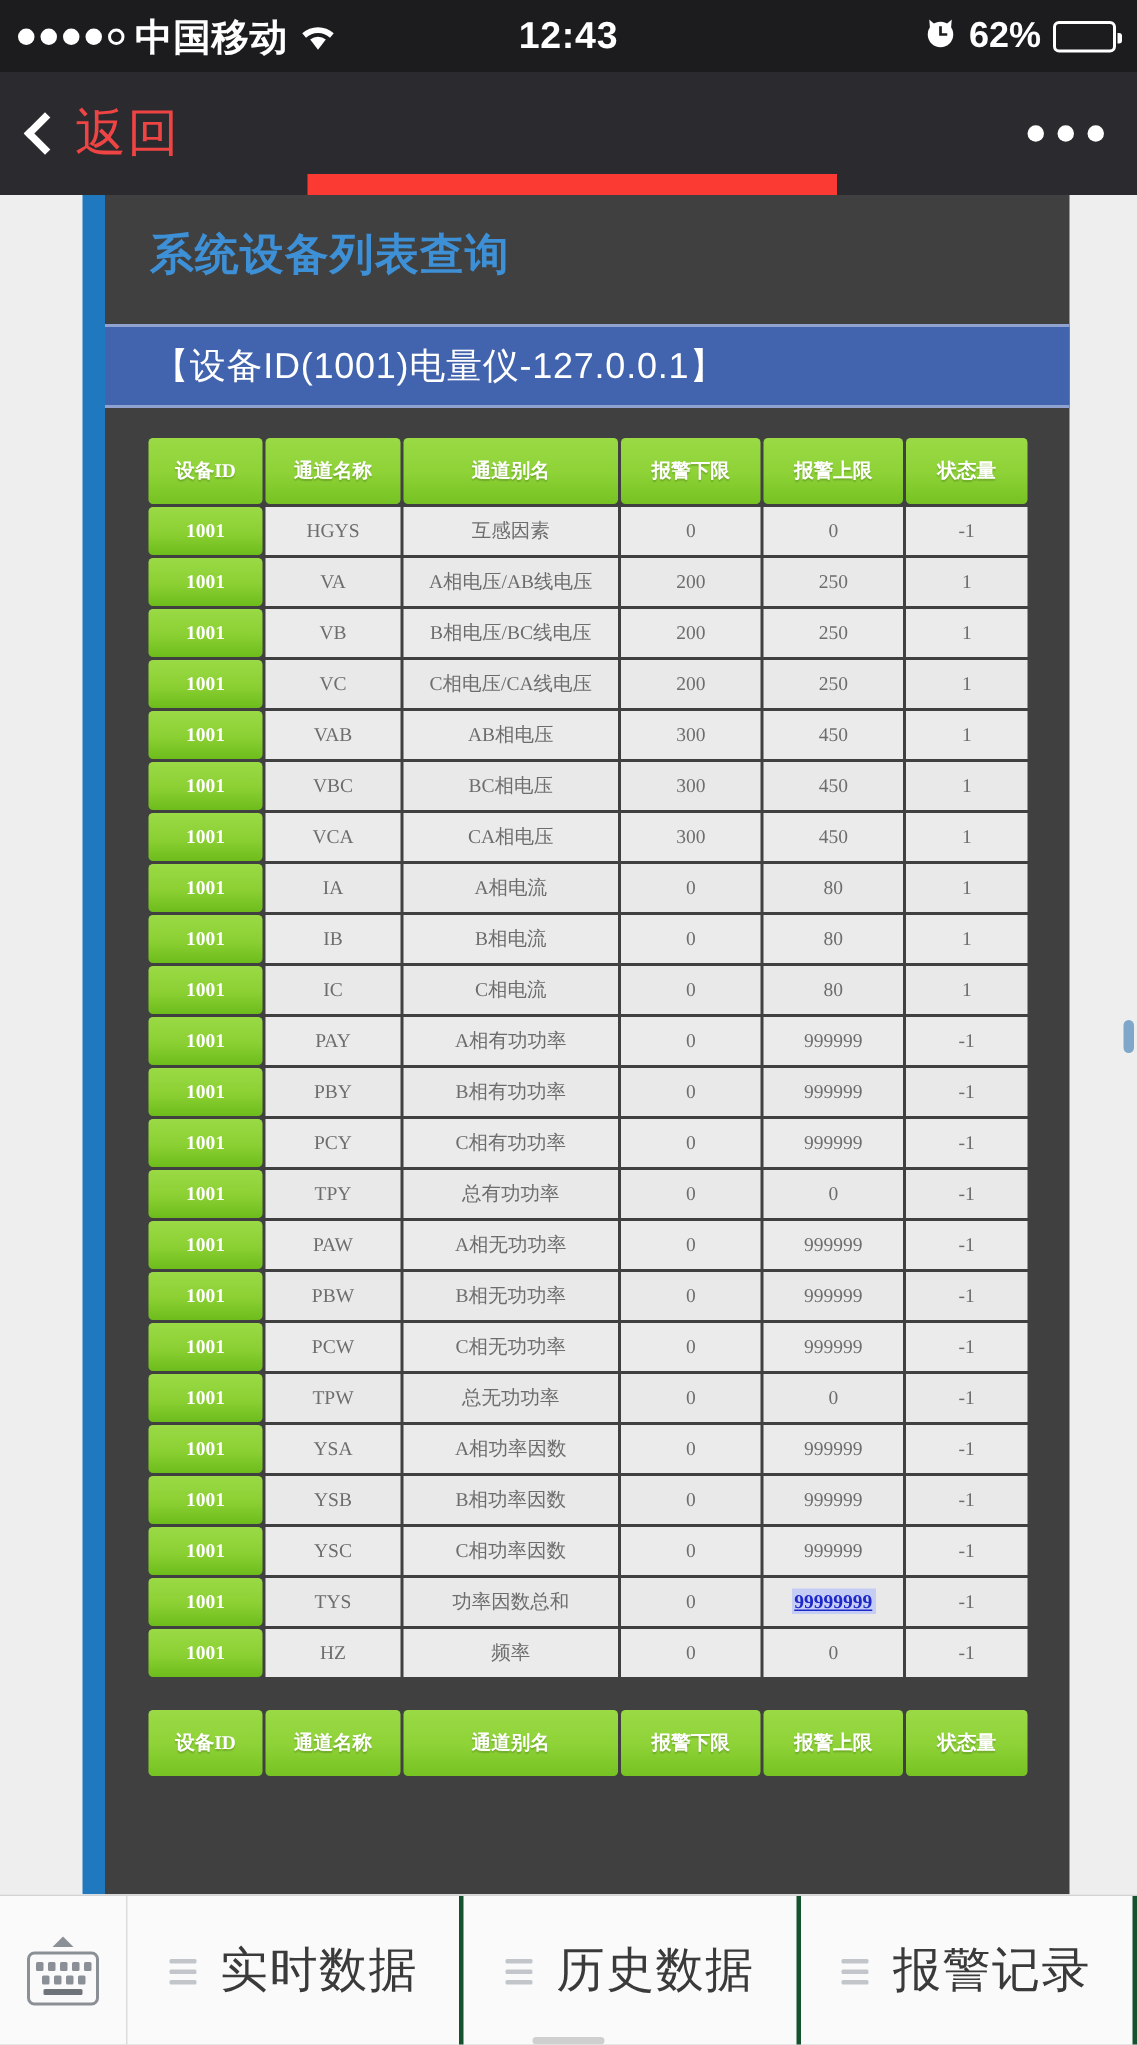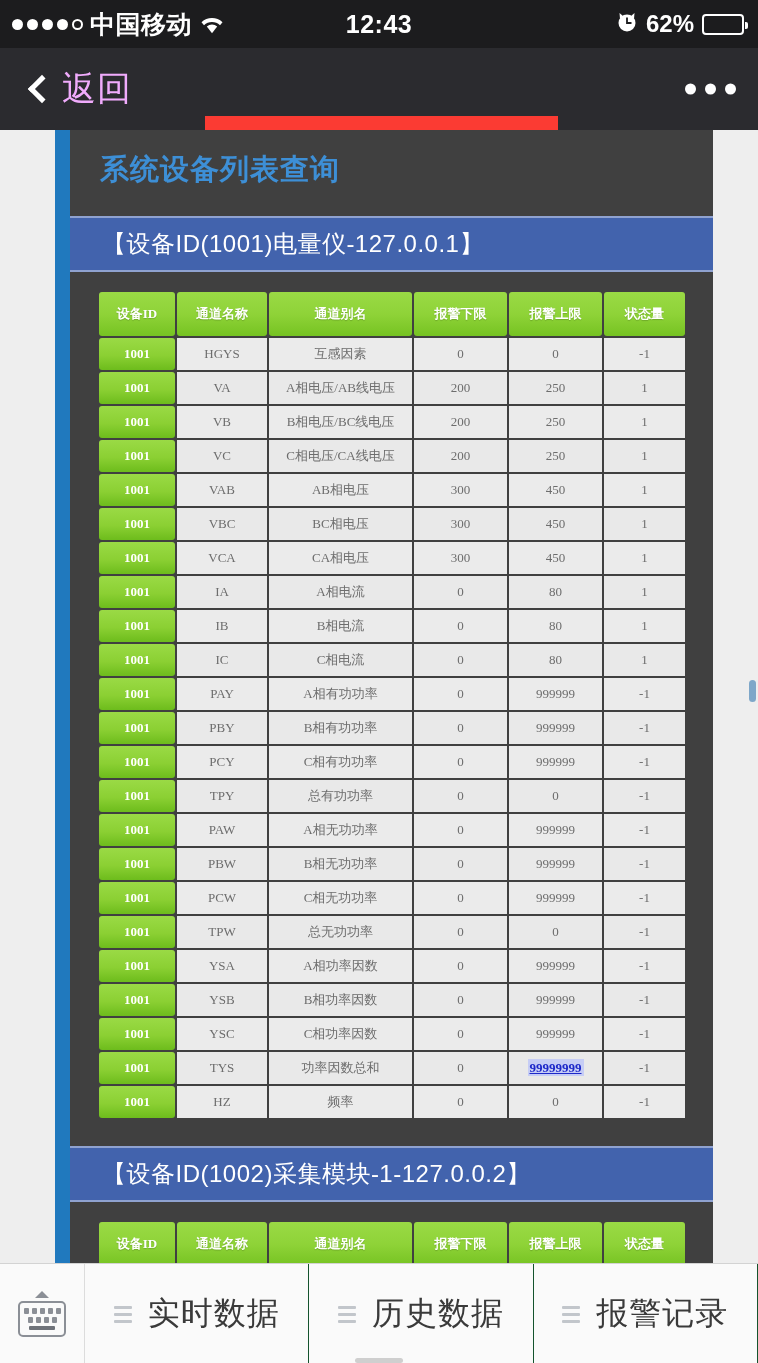--- a/index.html
+++ b/index.html
@@ -44,21 +44,21 @@
 
   
   .navbar {
     position: absolute; top: 48px; left: 0;
     width: 758px; height: 82px;
     background: #2b2b2f;
     display: flex; align-items: center;
   }
   .nav-back {
     display: flex; align-items: center; gap: 4px;
-    padding-left: 28px; color: #f0abfc; cursor: pointer;
+    padding-left: 16px; color: #ef4444; cursor: pointer;
   }
   .chev {
     display: inline-block; width: 15px; height: 15px;
     border-left: 5px solid #ffffff; border-bottom: 5px solid #ffffff;
     transform: rotate(45deg); margin-right: 6px; margin-left: 4px;
   }
   .nav-back-label { font-size: 34px; font-weight: 500; letter-spacing: 1px; }
   .nav-title-redacted {
     position: absolute; left: 205px; top: 68px;
     width: 353px; height: 48px;
@@ -176,21 +176,21 @@
   .kb-box {
     width: 48px; height: 36px; border: 2px solid #8b8f96; border-radius: 5px;
     display: flex; flex-direction: column; align-items: center; justify-content: center; gap: 3px;
     box-sizing: border-box; padding: 3px 4px;
   }
   .kb-row { display: flex; gap: 3px; }
   .kb-key { width: 5px; height: 6px; background: #8b8f96; border-radius: 1px; }
   .kb-space { width: 26px; height: 4px; background: #6f737a; border-radius: 1px; }
   .tb-item {
     flex: 1; display: flex; align-items: center; justify-content: center; gap: 16px;
-    border-right: 1px solid #14532d; cursor: pointer;
+    border-right: 3px solid #14532d; cursor: pointer;
   }
   .tb-item:last-child { border-right: none; }
   .tb-ham { display: flex; flex-direction: column; gap: 4px; }
   .tb-ham i { display: block; width: 18px; height: 3px; background: #c2c6cb; border-radius: 1px; }
   .tb-label { font-size: 32px; color: #3a3a3a; letter-spacing: 1px; }
   .home-indicator {
     position: absolute; left: 50%; transform: translateX(-50%);
     bottom: 1px; width: 48px; height: 5px; background: #cfcfcf; border-radius: 3px;
   }
 </style>
@@ -453,21 +453,20 @@
               <td class="datacell">HZ</td>
               <td class="datacell">频率</td>
               <td class="datacell">0</td>
               <td class="datacell">0</td>
               <td class="datacell">-1</td>
             </tr>
           </tbody>
       </table>
     </div>
 
-    <div class="section-band">【设备ID(1002)采集模块-1-127.0.0.2】</div>
     <div class="tbl-wrap">
       <table class="dev-table">
         <colgroup>
           <col class="c-id">
             <col class="c-name">
             <col class="c-alias">
             <col class="c-low">
             <col class="c-high">
             <col class="c-stat">
         </colgroup>

